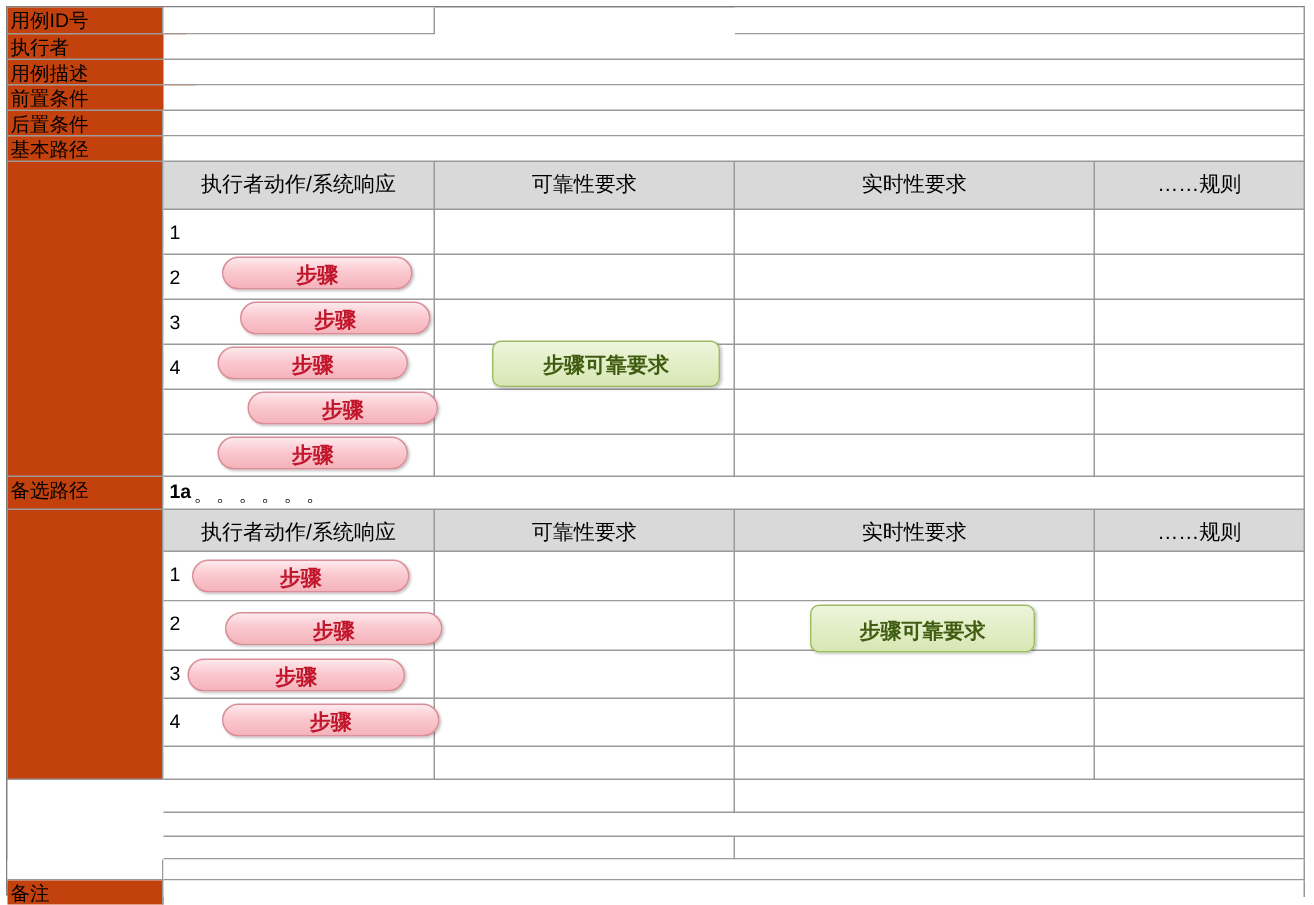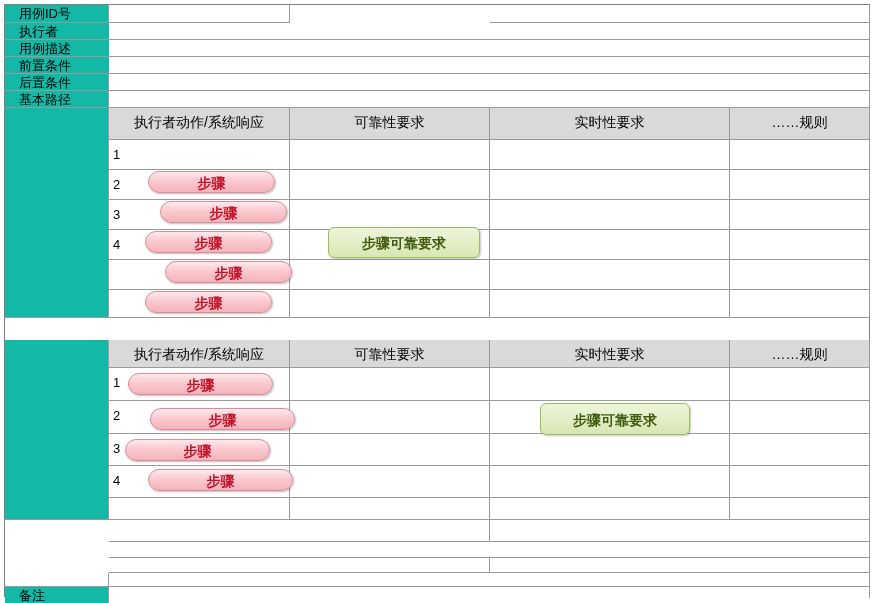--- a/index.html
+++ b/index.html
@@ -25,22 +25,22 @@
     position: absolute;
     box-sizing: border-box;
     border-right: 1px solid #9a9a9a;
     border-bottom: 1px solid #9a9a9a;
     font-size: 13px;
     color: #000;
     overflow: hidden;
     white-space: nowrap;
   }
   .label {
-    background: #14b8a6;
-    padding-left: 14px;
+    background: #c2410c;
+    padding-left: 2px;
     line-height: 17px;
   }
   .plain {
     background: #ffffff;
   }
   .hdr {
     background: #d9d9d9;
     text-align: center;
     font-size: 14px;
     line-height: 28px;
@@ -150,20 +150,25 @@
   <div class="cell plain" style="left:725px;top:285px;width:140px;height:28px;"></div>
 
   <div class="step" style="left:143px;top:166px;width:127px;">步骤</div>
   <div class="step" style="left:155px;top:196px;width:127px;">步骤</div>
   <div class="step" style="left:140px;top:226px;width:127px;">步骤</div>
   <div class="step" style="left:160px;top:256px;width:127px;">步骤</div>
   <div class="step" style="left:140px;top:286px;width:127px;">步骤</div>
 
   <div class="green" style="left:323px;top:222px;width:152px;height:31px;line-height:31px;">步骤可靠要求</div>
 
+  <div class="cell label" style="left:0;top:313px;width:104px;height:22px;">备选路径</div>
+  <div class="cell plain" style="left:104px;top:313px;width:761px;height:22px;">
+    <span style="position:absolute;left:4px;top:2px;font-size:13px;font-weight:bold;">1a</span>
+    <span class="dots" style="left:20px;top:3px;">。。。。。。</span>
+  </div>
 
   <div class="cell label" style="left:0;top:335px;width:104px;height:180px;"></div>
 
   <div class="cell hdr" style="left:104px;top:335px;width:181px;height:28px;">执行者动作/系统响应</div>
   <div class="cell hdr" style="left:285px;top:335px;width:200px;height:28px;">可靠性要求</div>
   <div class="cell hdr" style="left:485px;top:335px;width:240px;height:28px;">实时性要求</div>
   <div class="cell hdr" style="left:725px;top:335px;width:140px;height:28px;">……规则</div>
 
   <div class="cell numcell" style="left:104px;top:363px;width:181px;height:33px;">1</div>
   <div class="cell plain" style="left:285px;top:363px;width:200px;height:33px;"></div>

